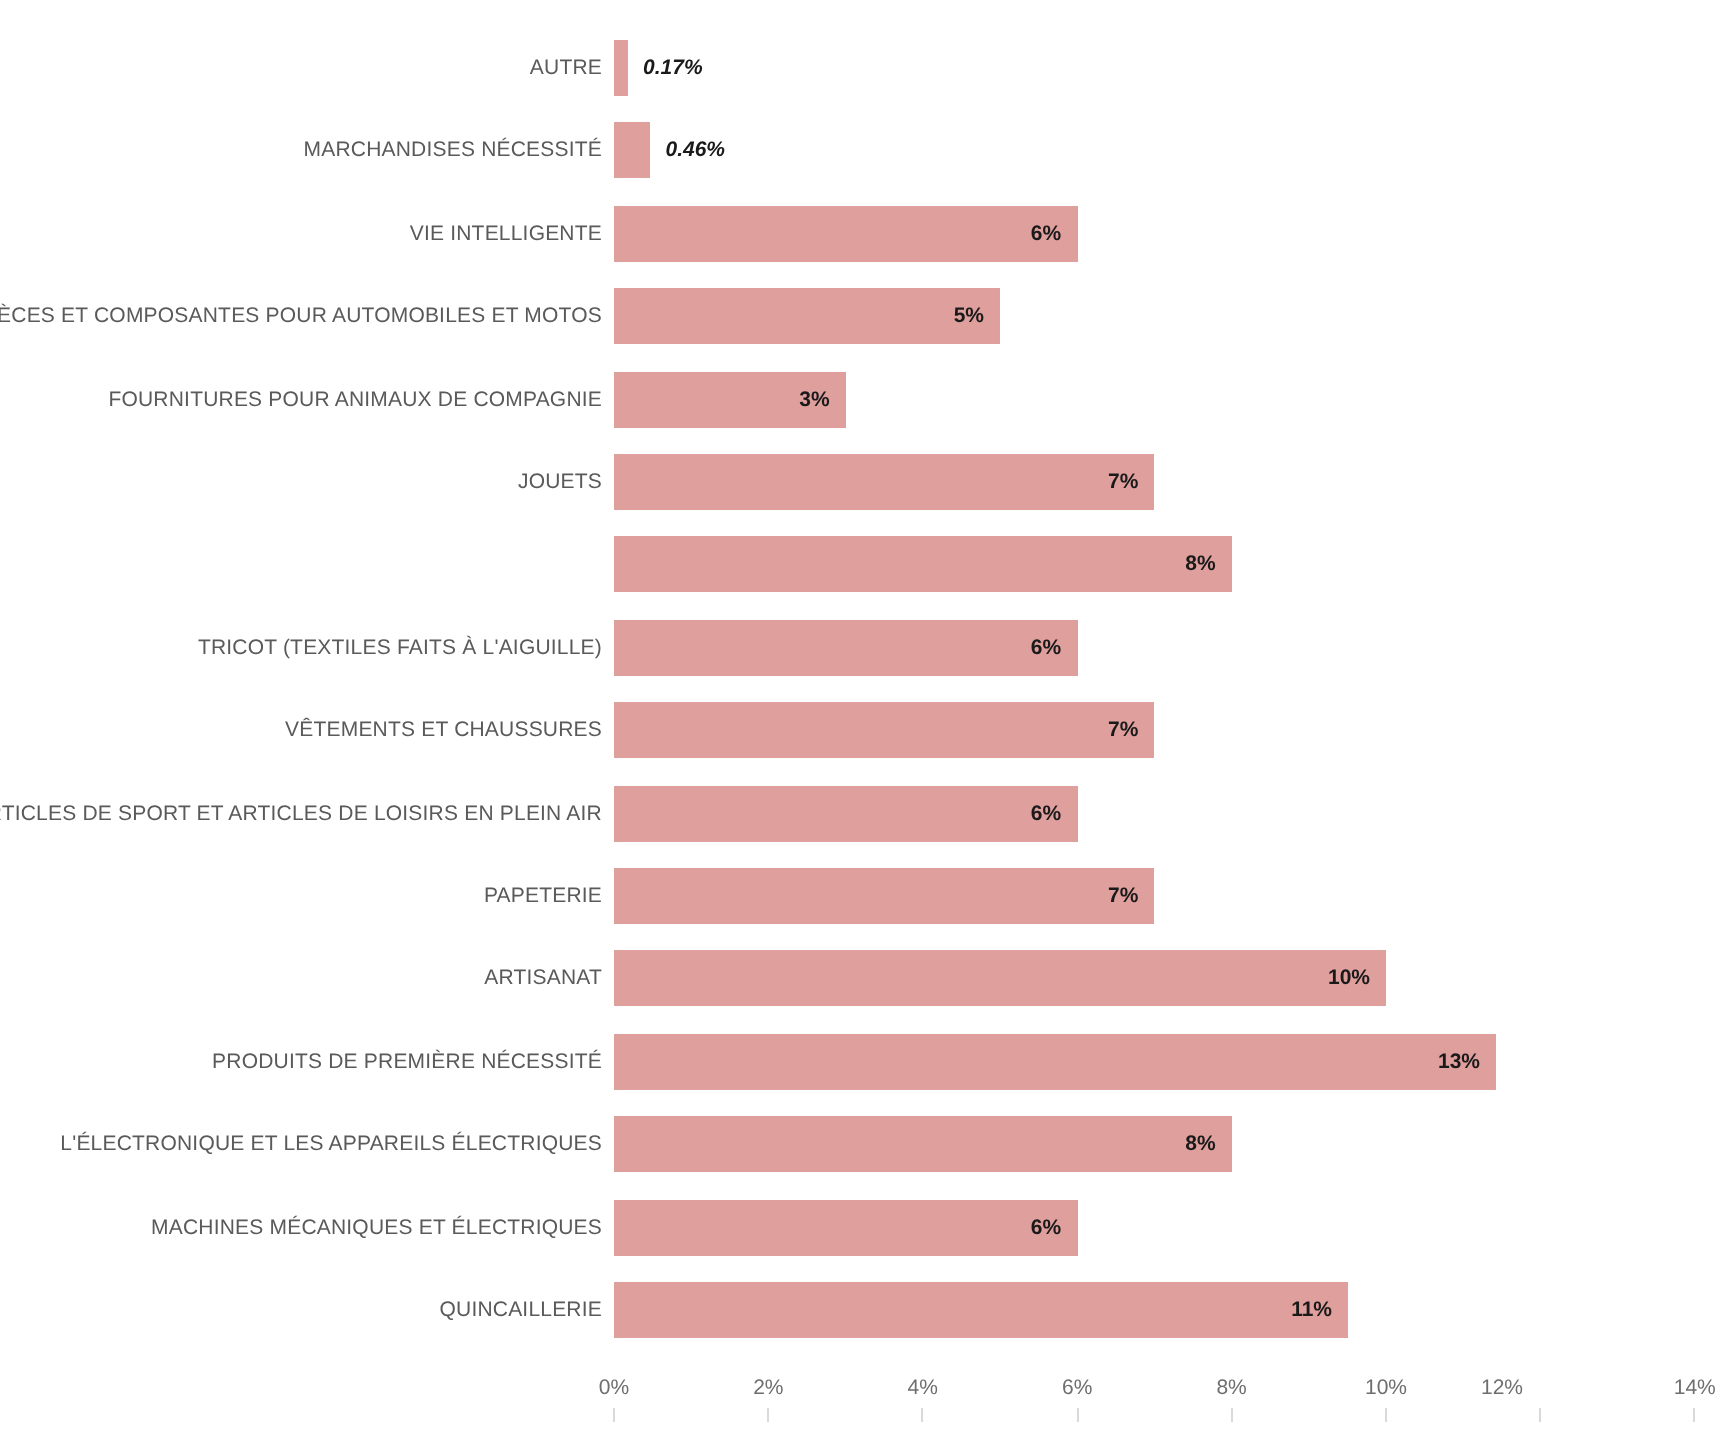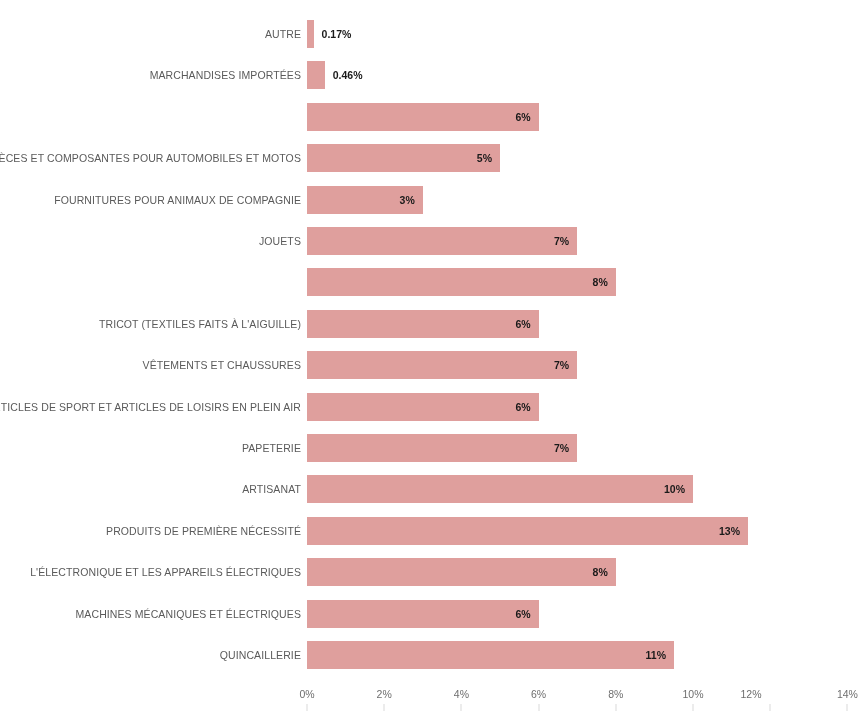--- a/index.html
+++ b/index.html
@@ -60,20 +60,21 @@
     font-weight: bold;
     color: #1a1a1a;
     white-space: nowrap;
   }
   .bar-value.inside {
     right: 8px;
   }
   .bar-value.outside {
     left: 100%;
     margin-left: 8px;
+    font-style: italic;
   }
 
   
   .axis {
     position: absolute;
     left: 0;
     top: 688px;
     width: 867px;
     height: 30px;
   }
@@ -100,26 +101,27 @@
 <div id="chart-root">
 
   <div class="rows" id="rows">
       <div class="bar-row" style="top: 20px;">
         <div class="cat-label">AUTRE</div>
         <div class="bar" style="width: 6.562px; background: rgb(223, 159, 157);">
           <div class="bar-value outside">0.17%</div>
         </div>
       </div>
       <div class="bar-row" style="top: 61.4px;">
-        <div class="cat-label">MARCHANDISES IMPORTÉES</div>
+        <div class="cat-label">MARCHANDISES NÉCESSITÉ</div>
         <div class="bar" style="width: 17.756px; background: rgb(223, 159, 157);">
           <div class="bar-value outside">0.46%</div>
         </div>
       </div>
       <div class="bar-row" style="top: 102.8px;">
+        <div class="cat-label">VIE INTELLIGENTE</div>
         <div class="bar" style="width: 231.6px; background: rgb(223, 159, 157);">
           <div class="bar-value inside">6%</div>
         </div>
       </div>
       <div class="bar-row" style="top: 144.2px;">
         <div class="cat-label">PIÈCES ET COMPOSANTES POUR AUTOMOBILES ET MOTOS</div>
         <div class="bar" style="width: 193px; background: rgb(223, 159, 157);">
           <div class="bar-value inside">5%</div>
         </div>
       </div>

